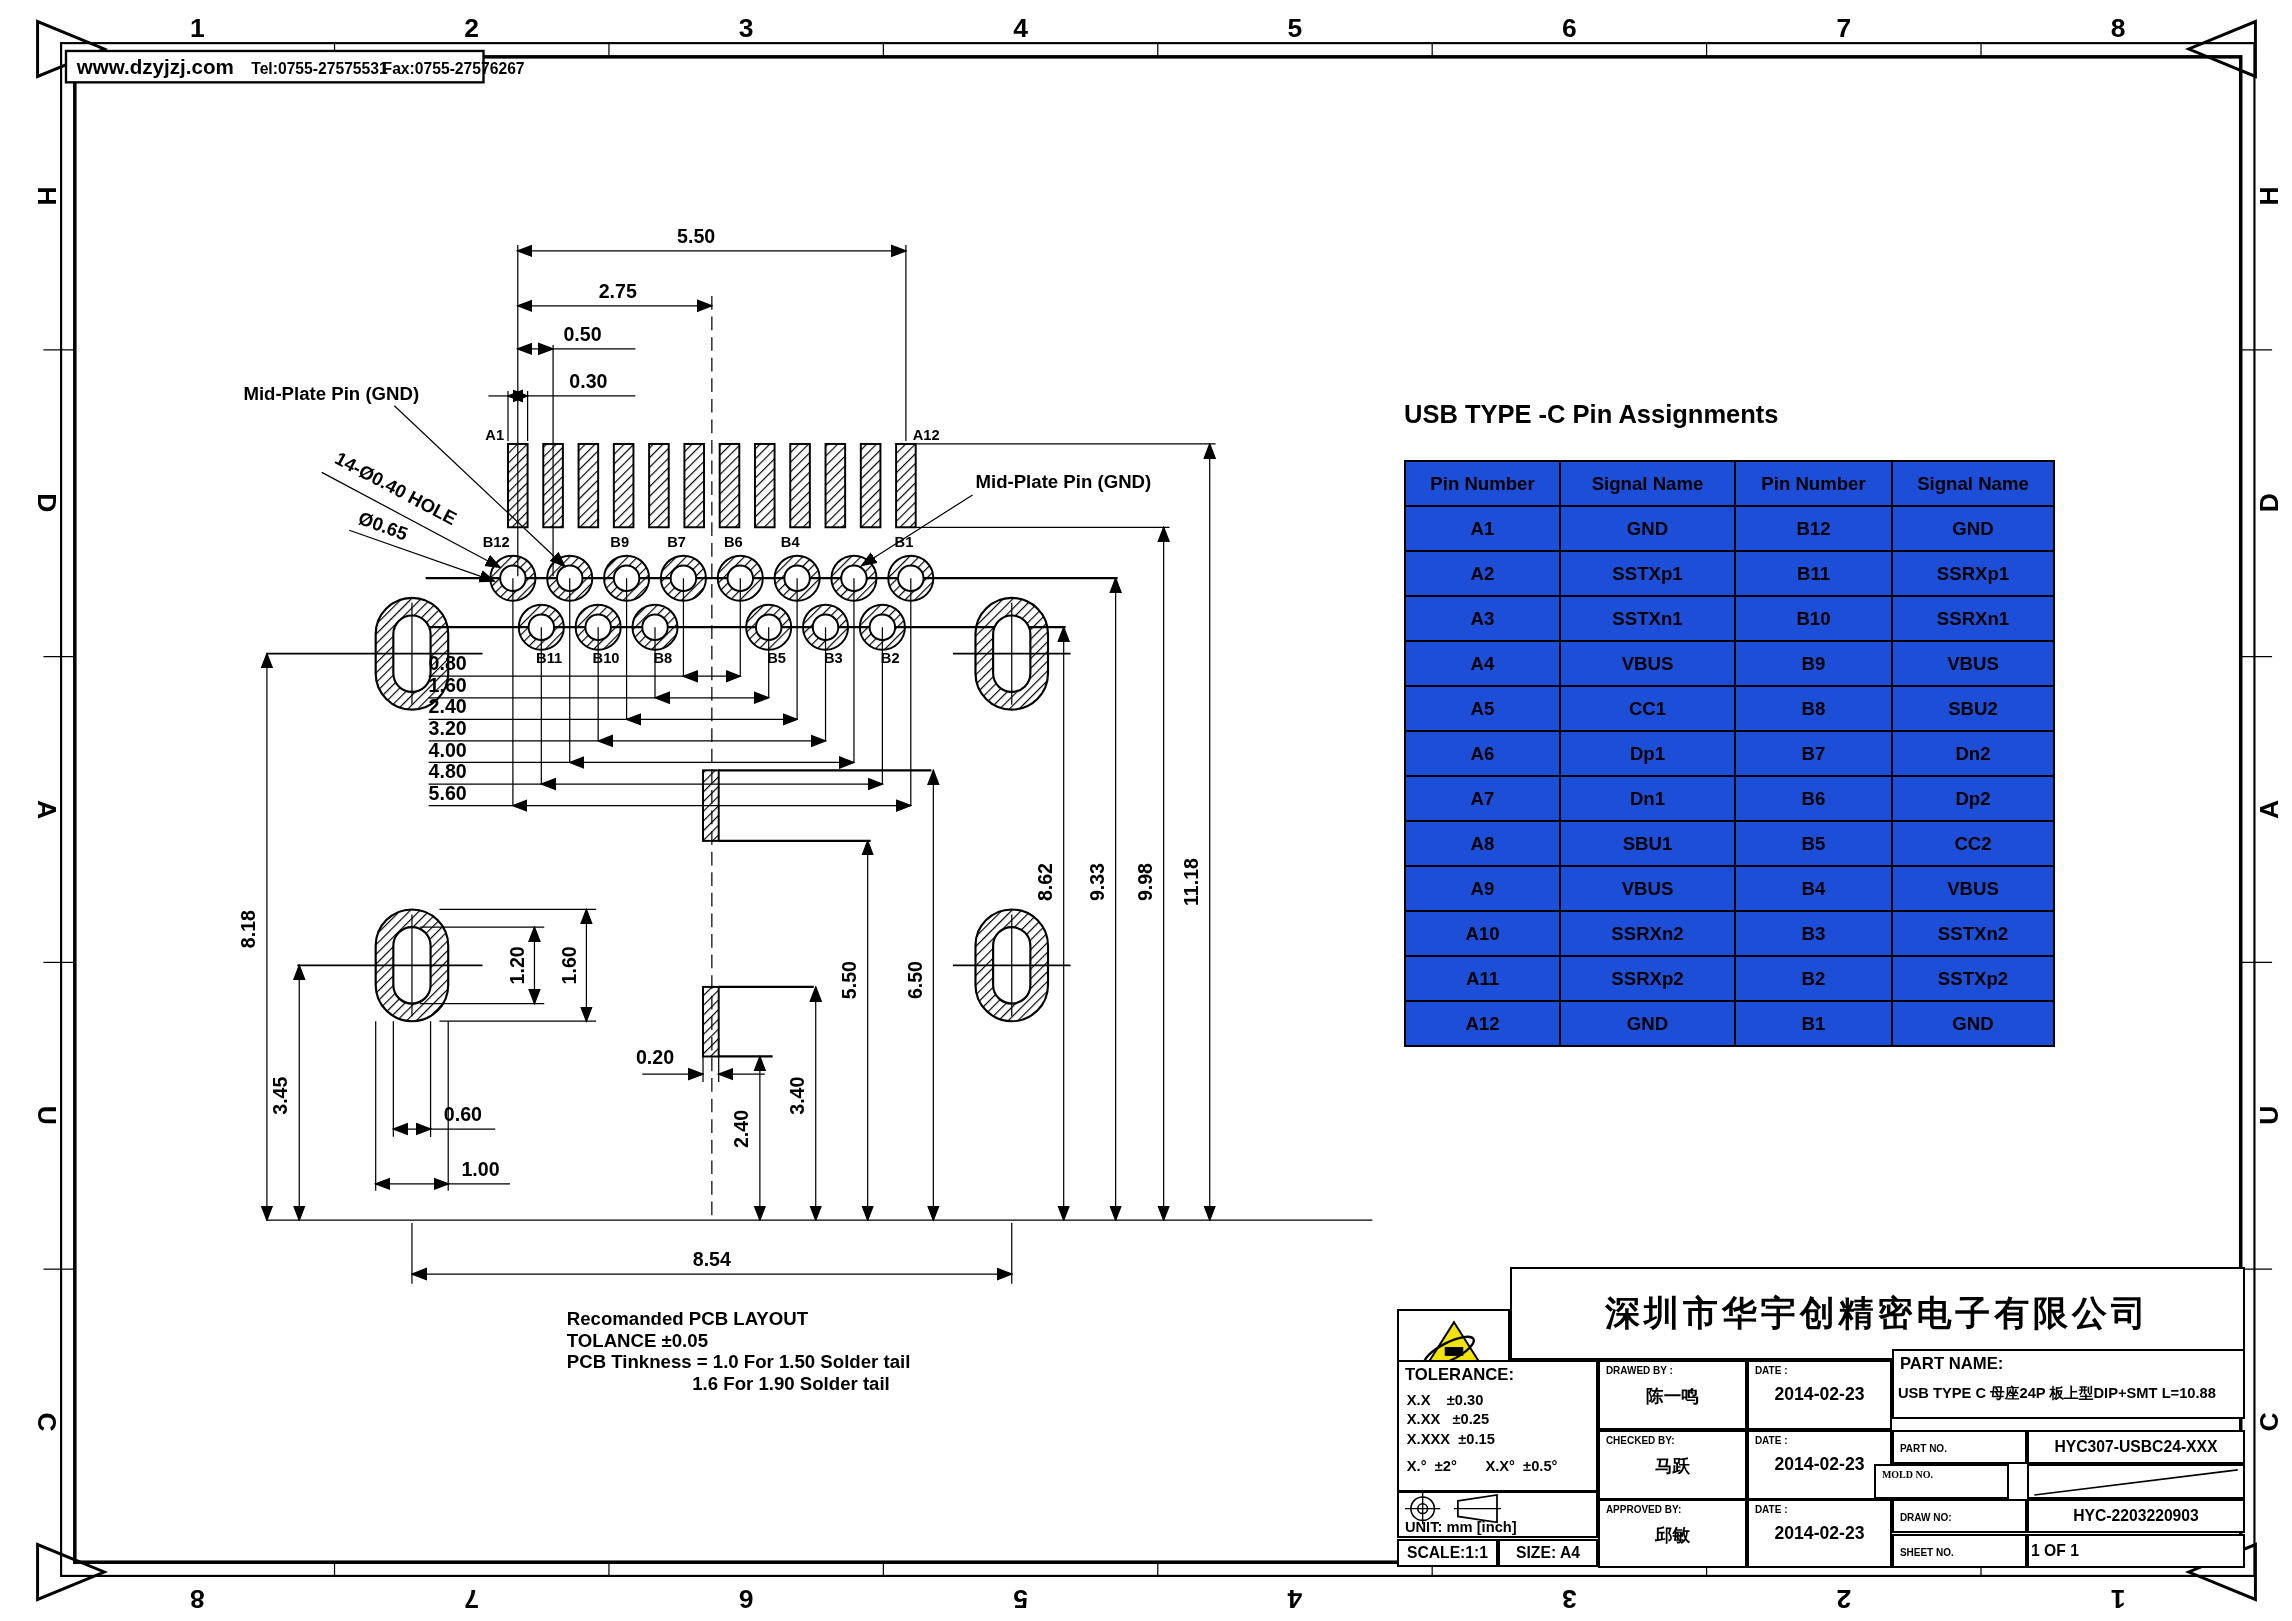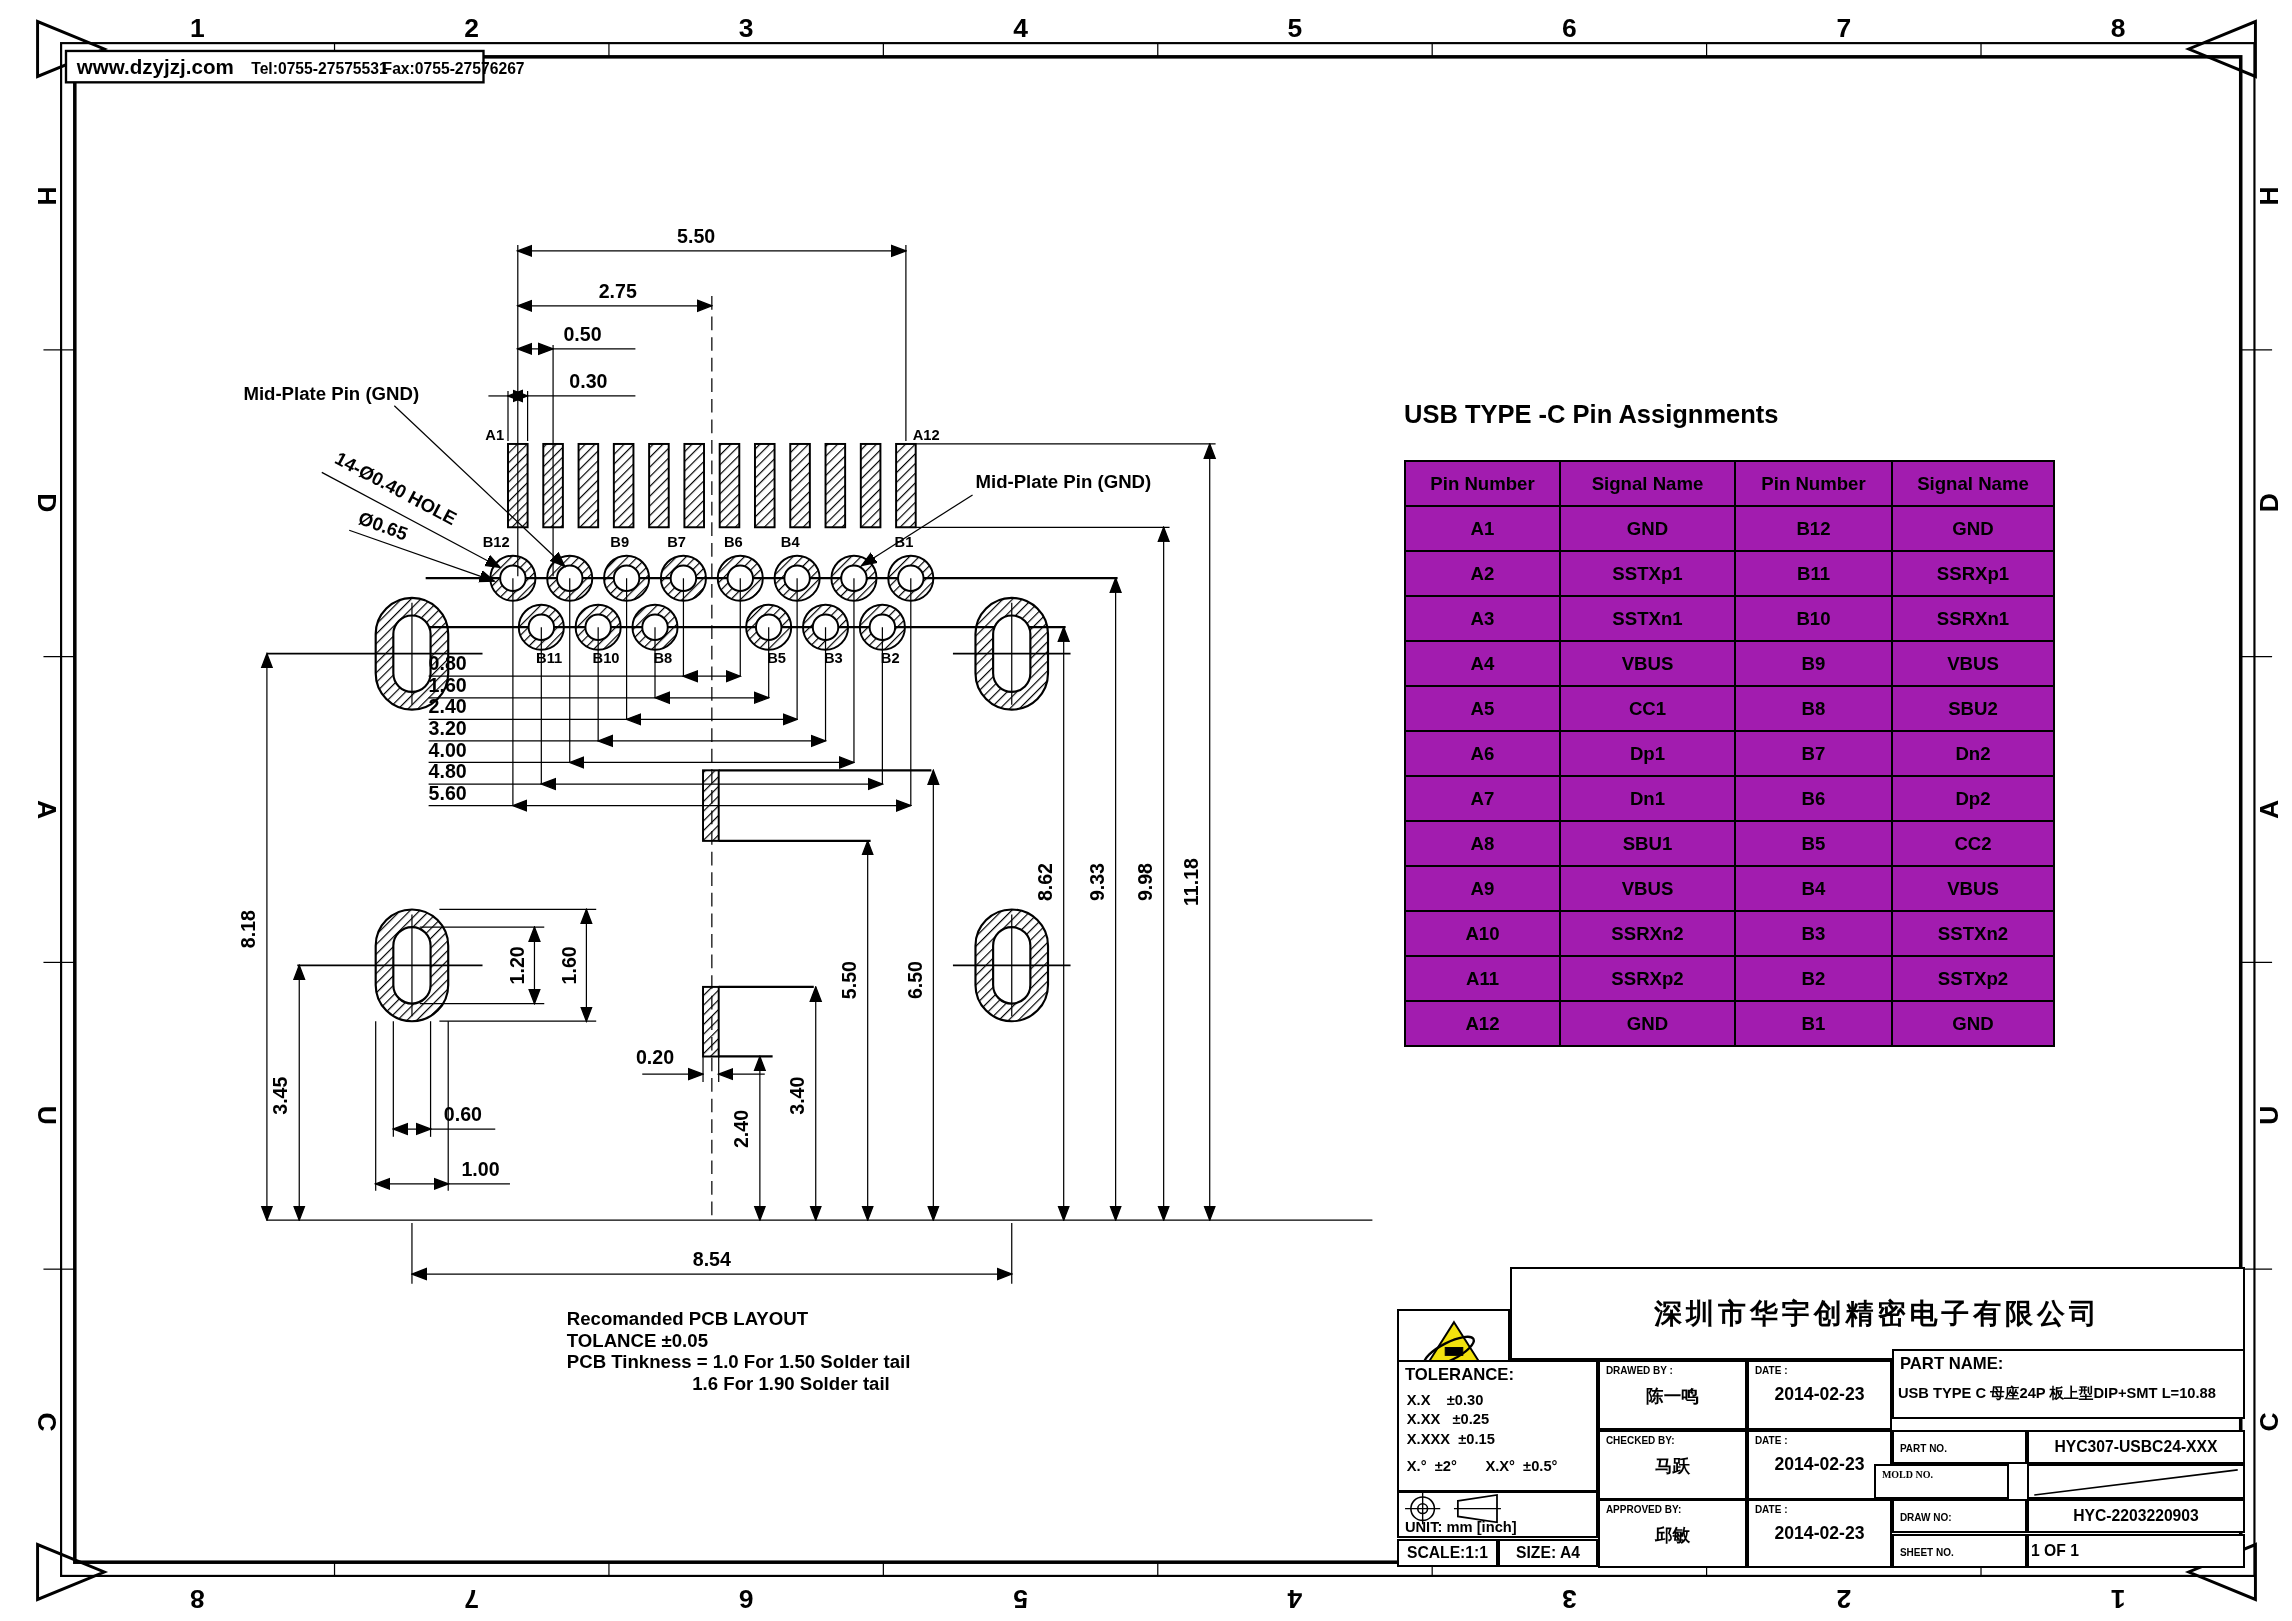--- a/index.html
+++ b/index.html
@@ -16,28 +16,28 @@
   line,rect,circle,path,polygon{stroke:#000;}
   .ol{stroke-width:2.3;fill:none;}
   .tl{stroke-width:1.25;fill:none;}
   .cl{stroke-width:1.25;fill:none;stroke-dasharray:14 7;}
   .mm{marker-start:url(#arr);marker-end:url(#arr);}
   .me{marker-end:url(#arr);}
   .ms{marker-start:url(#arr);}
   .hatch{fill:url(#h);stroke:#000;}
   
   #pin-table{position:absolute;left:1404px;top:460px;width:640px;border-collapse:collapse;table-layout:fixed;}
-  #pin-table td,#pin-table th{border:2.5px solid #000;height:43px;text-align:center;font-size:18.6px;font-weight:bold;padding:0;background:#a21caf;}
+  #pin-table td,#pin-table th{border:2.5px solid #000;height:43px;text-align:center;font-size:18.6px;font-weight:bold;padding:0;background:#1d4ed8;}
   #table-title{position:absolute;left:1404px;top:400px;width:640px;text-align:left;font-size:25.5px;font-weight:bold;}
   
   #title-block{position:absolute;left:1397px;top:1267px;width:848px;height:301px;}
   .tb{position:absolute;box-sizing:border-box;border:2px solid #000;background:#fff;overflow:hidden;}
   .tb .cap{display:block;font-size:10px;font-weight:bold;padding:2.9px 0 0 5.9px;}
   .tb .val{display:block;text-align:center;font-size:17.6px;font-weight:bold;}
-  #company-cell{display:flex;align-items:center;justify-content:center;font-family:"Liberation Serif",serif;font-size:28px;font-weight:bold;letter-spacing:3.9px;}
+  #company-cell{display:flex;align-items:center;justify-content:center;font-family:"Liberation Serif",serif;font-size:35px;font-weight:bold;letter-spacing:3.9px;}
   #logo-cell{display:flex;flex-direction:column;align-items:center;justify-content:center;}
   #logo-text{font-size:13.7px;font-weight:bold;letter-spacing:1px;margin-top:-2px;}
   .tol-line{font-size:14.7px;font-weight:bold;padding-left:7.8px;line-height:19.6px;white-space:pre;}
   #unit-cell{font-size:14.7px;font-weight:bold;}
 </style>
 </head>
 <body>
 
 <svg width="2293" height="1621" viewBox="0 0 2339 1654">
   <defs>

